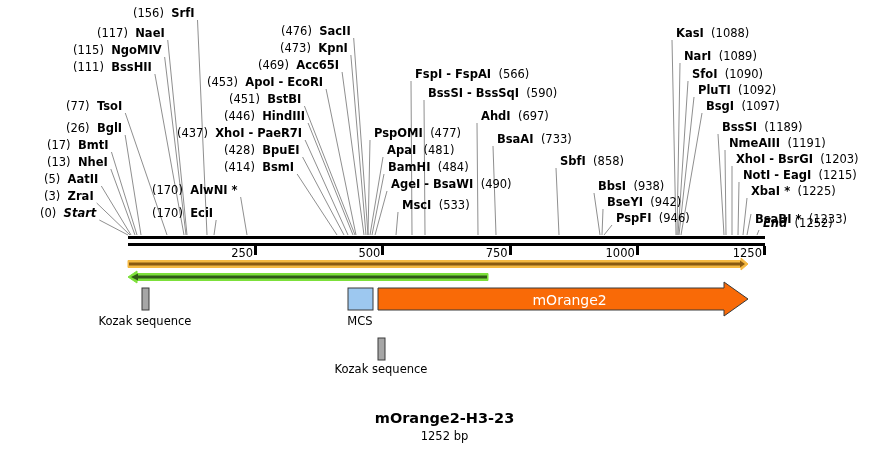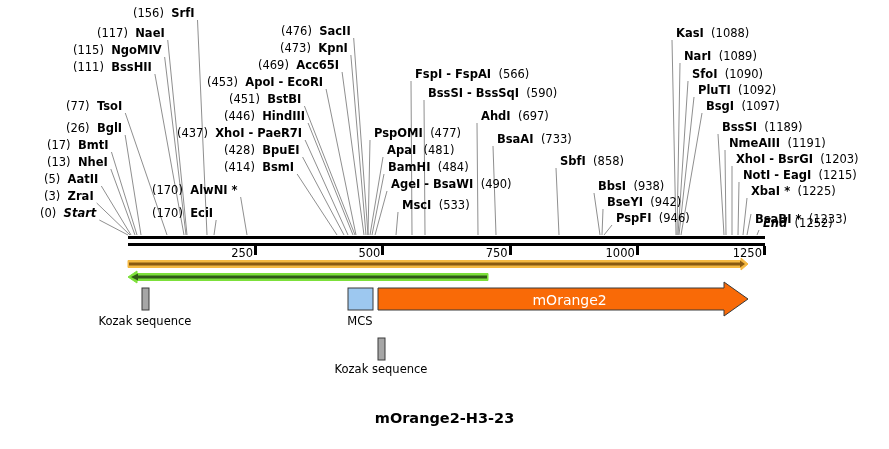--- a/index.html
+++ b/index.html
@@ -263,14 +263,15 @@
       <polygon points="378,288 724,288 724,282 748,299 724,316 724,310 378,310" fill="#F96A07" stroke="#3a3a3a" stroke-width="1"></polygon>
       <rect x="378" y="338" width="7" height="22" fill="#a6a6a6" stroke="#3a3a3a" stroke-width="1"></rect>
     </svg>
 
   <div class="orange-name" id="lbl-morange" style="top: 292px; left: 532.492px;">mOrange2</div>
   <div class="feat-label" id="lbl-kozak-up" style="top: 314px; left: 98.5859px;">Kozak sequence</div>
   <div class="feat-label" id="lbl-mcs" style="top: 314px; left: 347.367px;">MCS</div>
   <div class="feat-label" id="lbl-kozak-low" style="top: 362px; left: 334.586px;">Kozak sequence</div>
 
   <div class="title" id="ttl" style="top: 410px;">mOrange2-H3-23</div>
+  <div class="subtitle" id="sub" style="top: 429px;">1252 bp</div>
 
 </div>
 
 </body></html>

